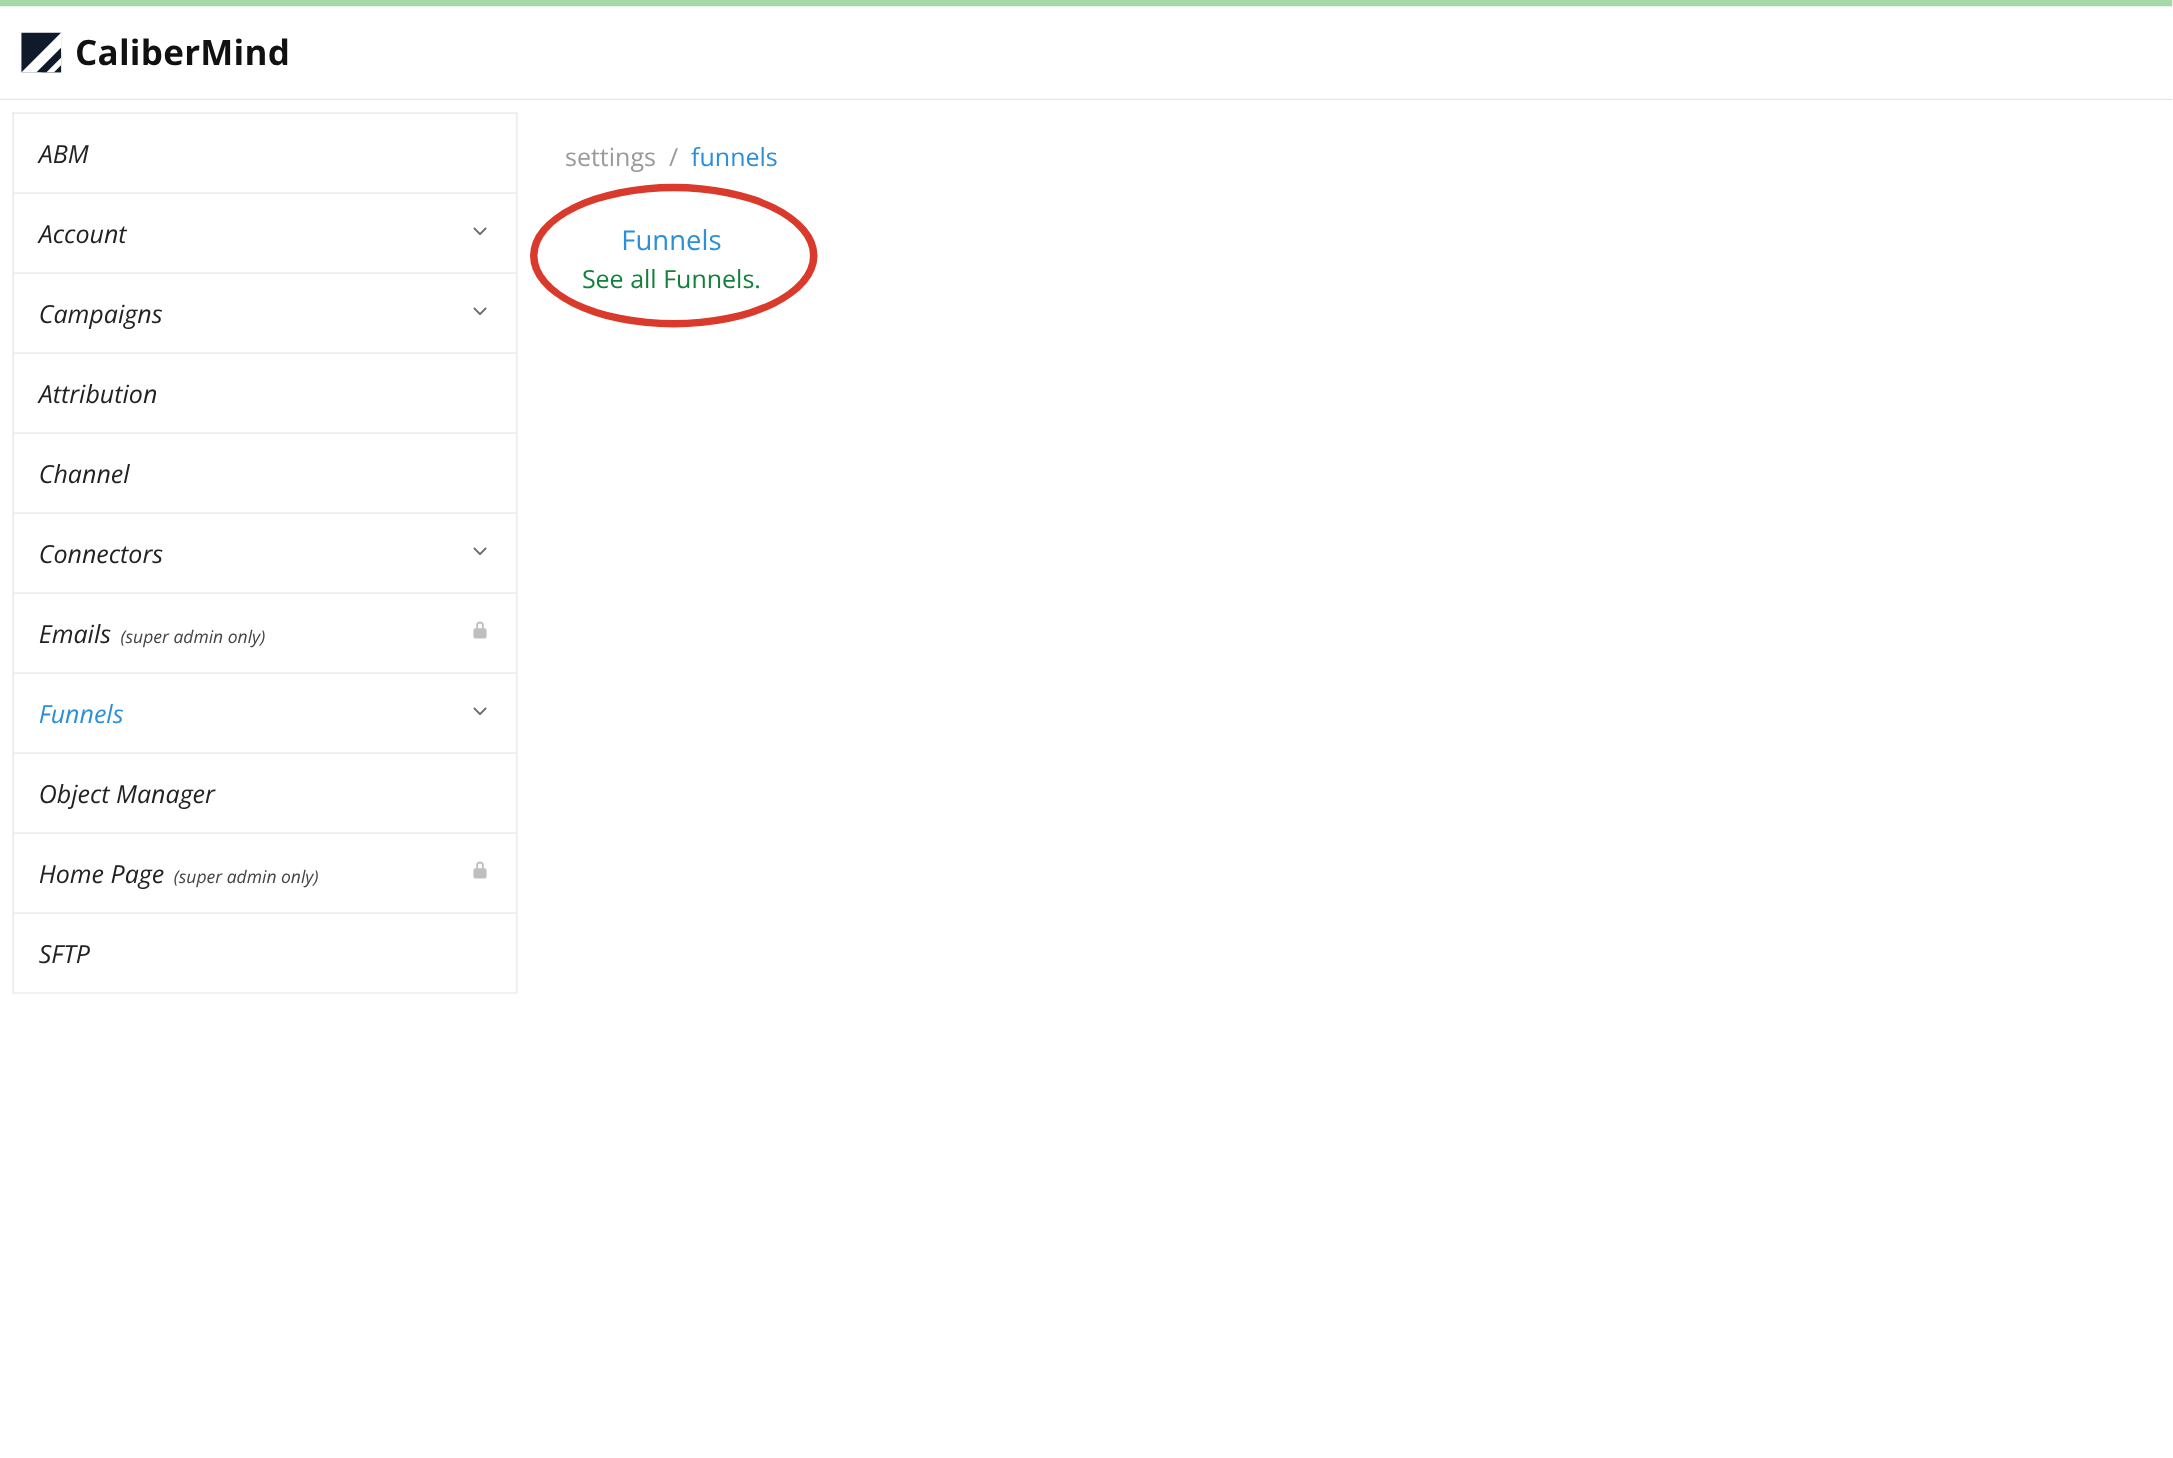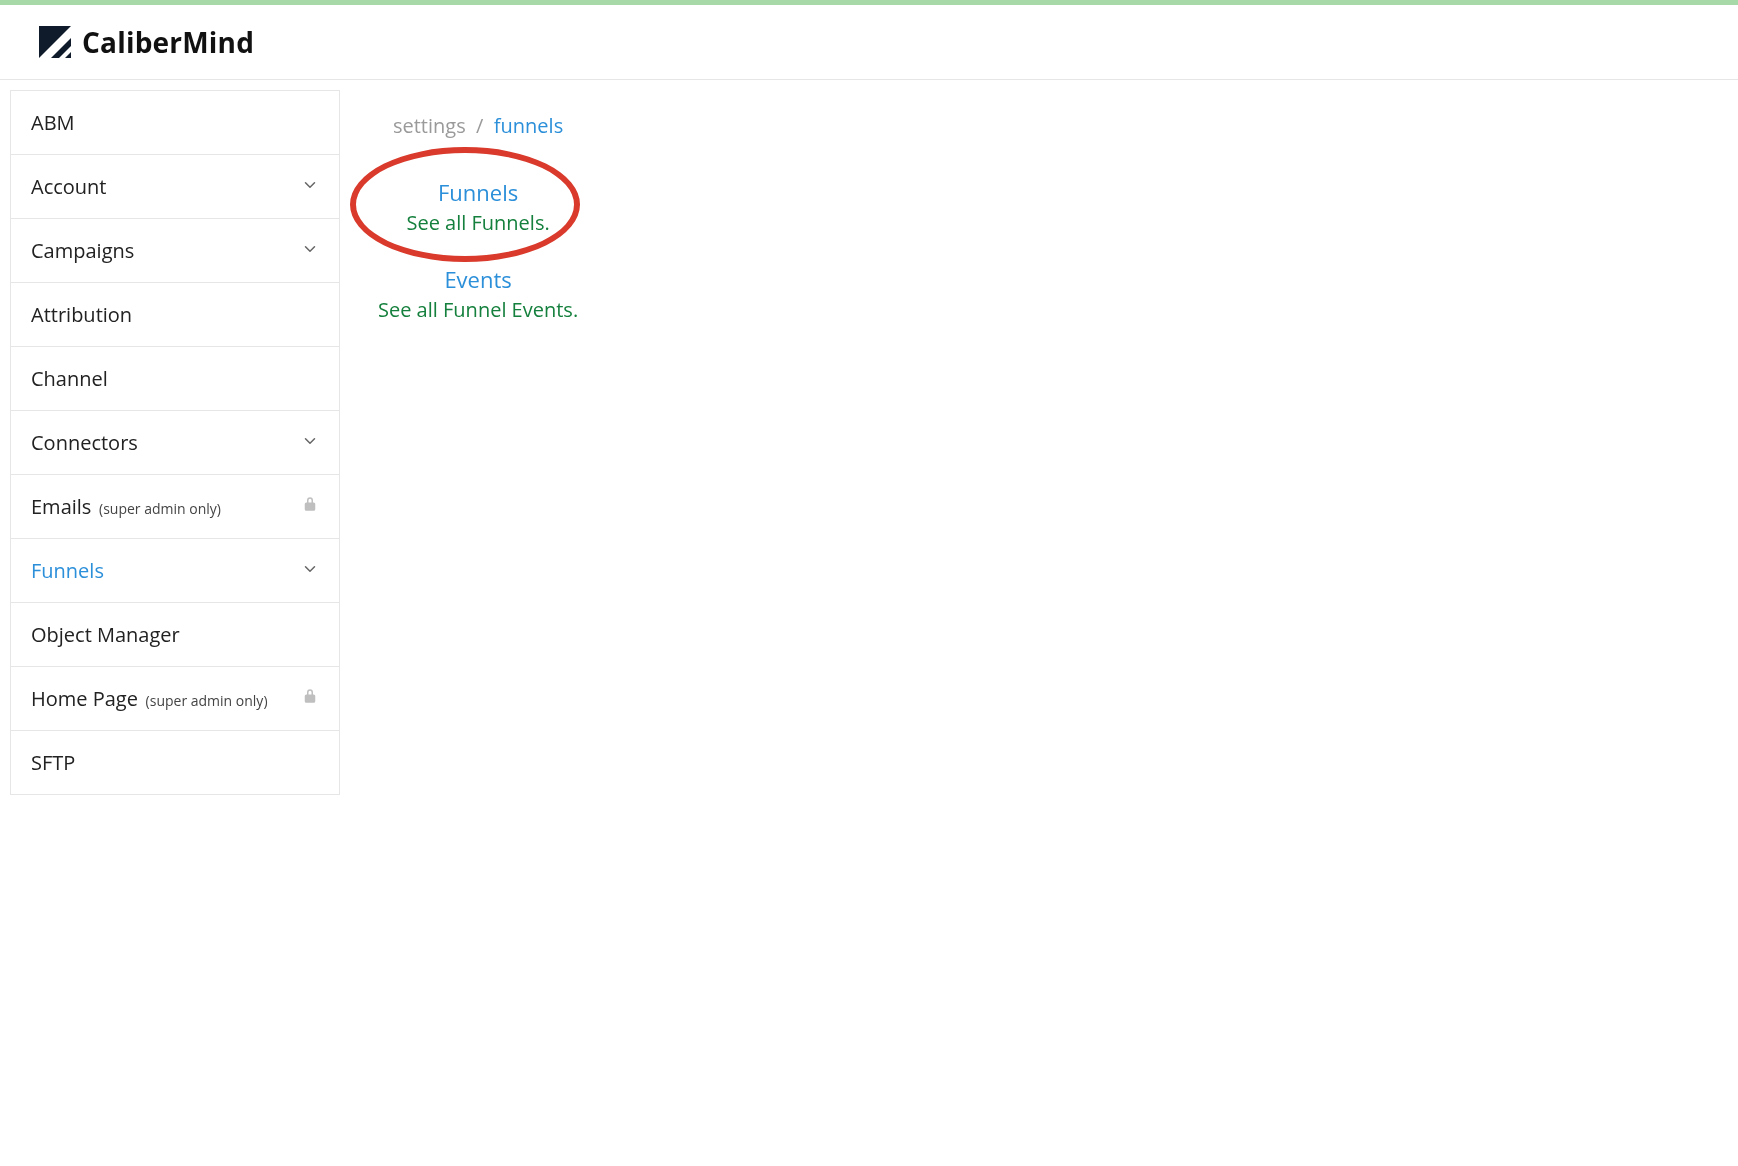--- a/index.html
+++ b/index.html
@@ -4,39 +4,40 @@
   <style>
     * { margin:0; padding:0; box-sizing:border-box; }
     body {
       font-family: "Open Sans","Helvetica Neue",Helvetica,Arial,sans-serif;
       background:#fff; color:#333; font-size:16px;
     }
     
     .topstrip { height:5px; background:#a6d8a8; }
     .header {
       display:flex; align-items:center;
-      padding:18px 28px 18px 38px;
+      padding:18px 28px 18px 16px;
       border-bottom:1px solid #e6e6e6;
     }
     .logo-box {
       width:34px; height:34px; margin-right:10px;
       display:inline-flex; align-items:center; justify-content:center;
     }
     .brand {
       font-weight:700; font-size:28px; color:#111; letter-spacing:0.2px;
     }
     .layout {
       display:flex; align-items:flex-start;
       padding:10px 0 0 10px;
     }
     .sidebar {
-      width:330px;
+      width:404px;
       border:1px solid #e6e6e6;
       border-bottom:none;
       background:#fff;
+      font-style:italic;
     }
     .sidebar-item {
       display:flex; align-items:center; justify-content:space-between;
       padding:18px 20px;
       border-bottom:1px solid #e6e6e6;
       cursor:pointer;
       font-size:20px;
       color:#222;
     }
     .sidebar-item.active .label-main { color:#2b8fd9; }
@@ -154,19 +155,15 @@
       <span>settings</span>
       <span> &nbsp;<span>/</span>&nbsp; </span>
       <span class="current">funnels</span>
     </div>
     <div id="sections">
         <div class="section-block" style="position: relative;">
           <a class="section-link">Funnels</a>
           <span class="section-desc">See all Funnels.</span>
           <div class="anno" style="left: -28px; top: -30px; width: 230px; height: 115px;"></div>
         </div>
-        <div class="section-block" style="position: relative;">
-          <a class="section-link">Events</a>
-          <span class="section-desc">See all Funnel Events.</span>
-        </div>
       </div>
   </main>
 </div>
 
 </body></html>

